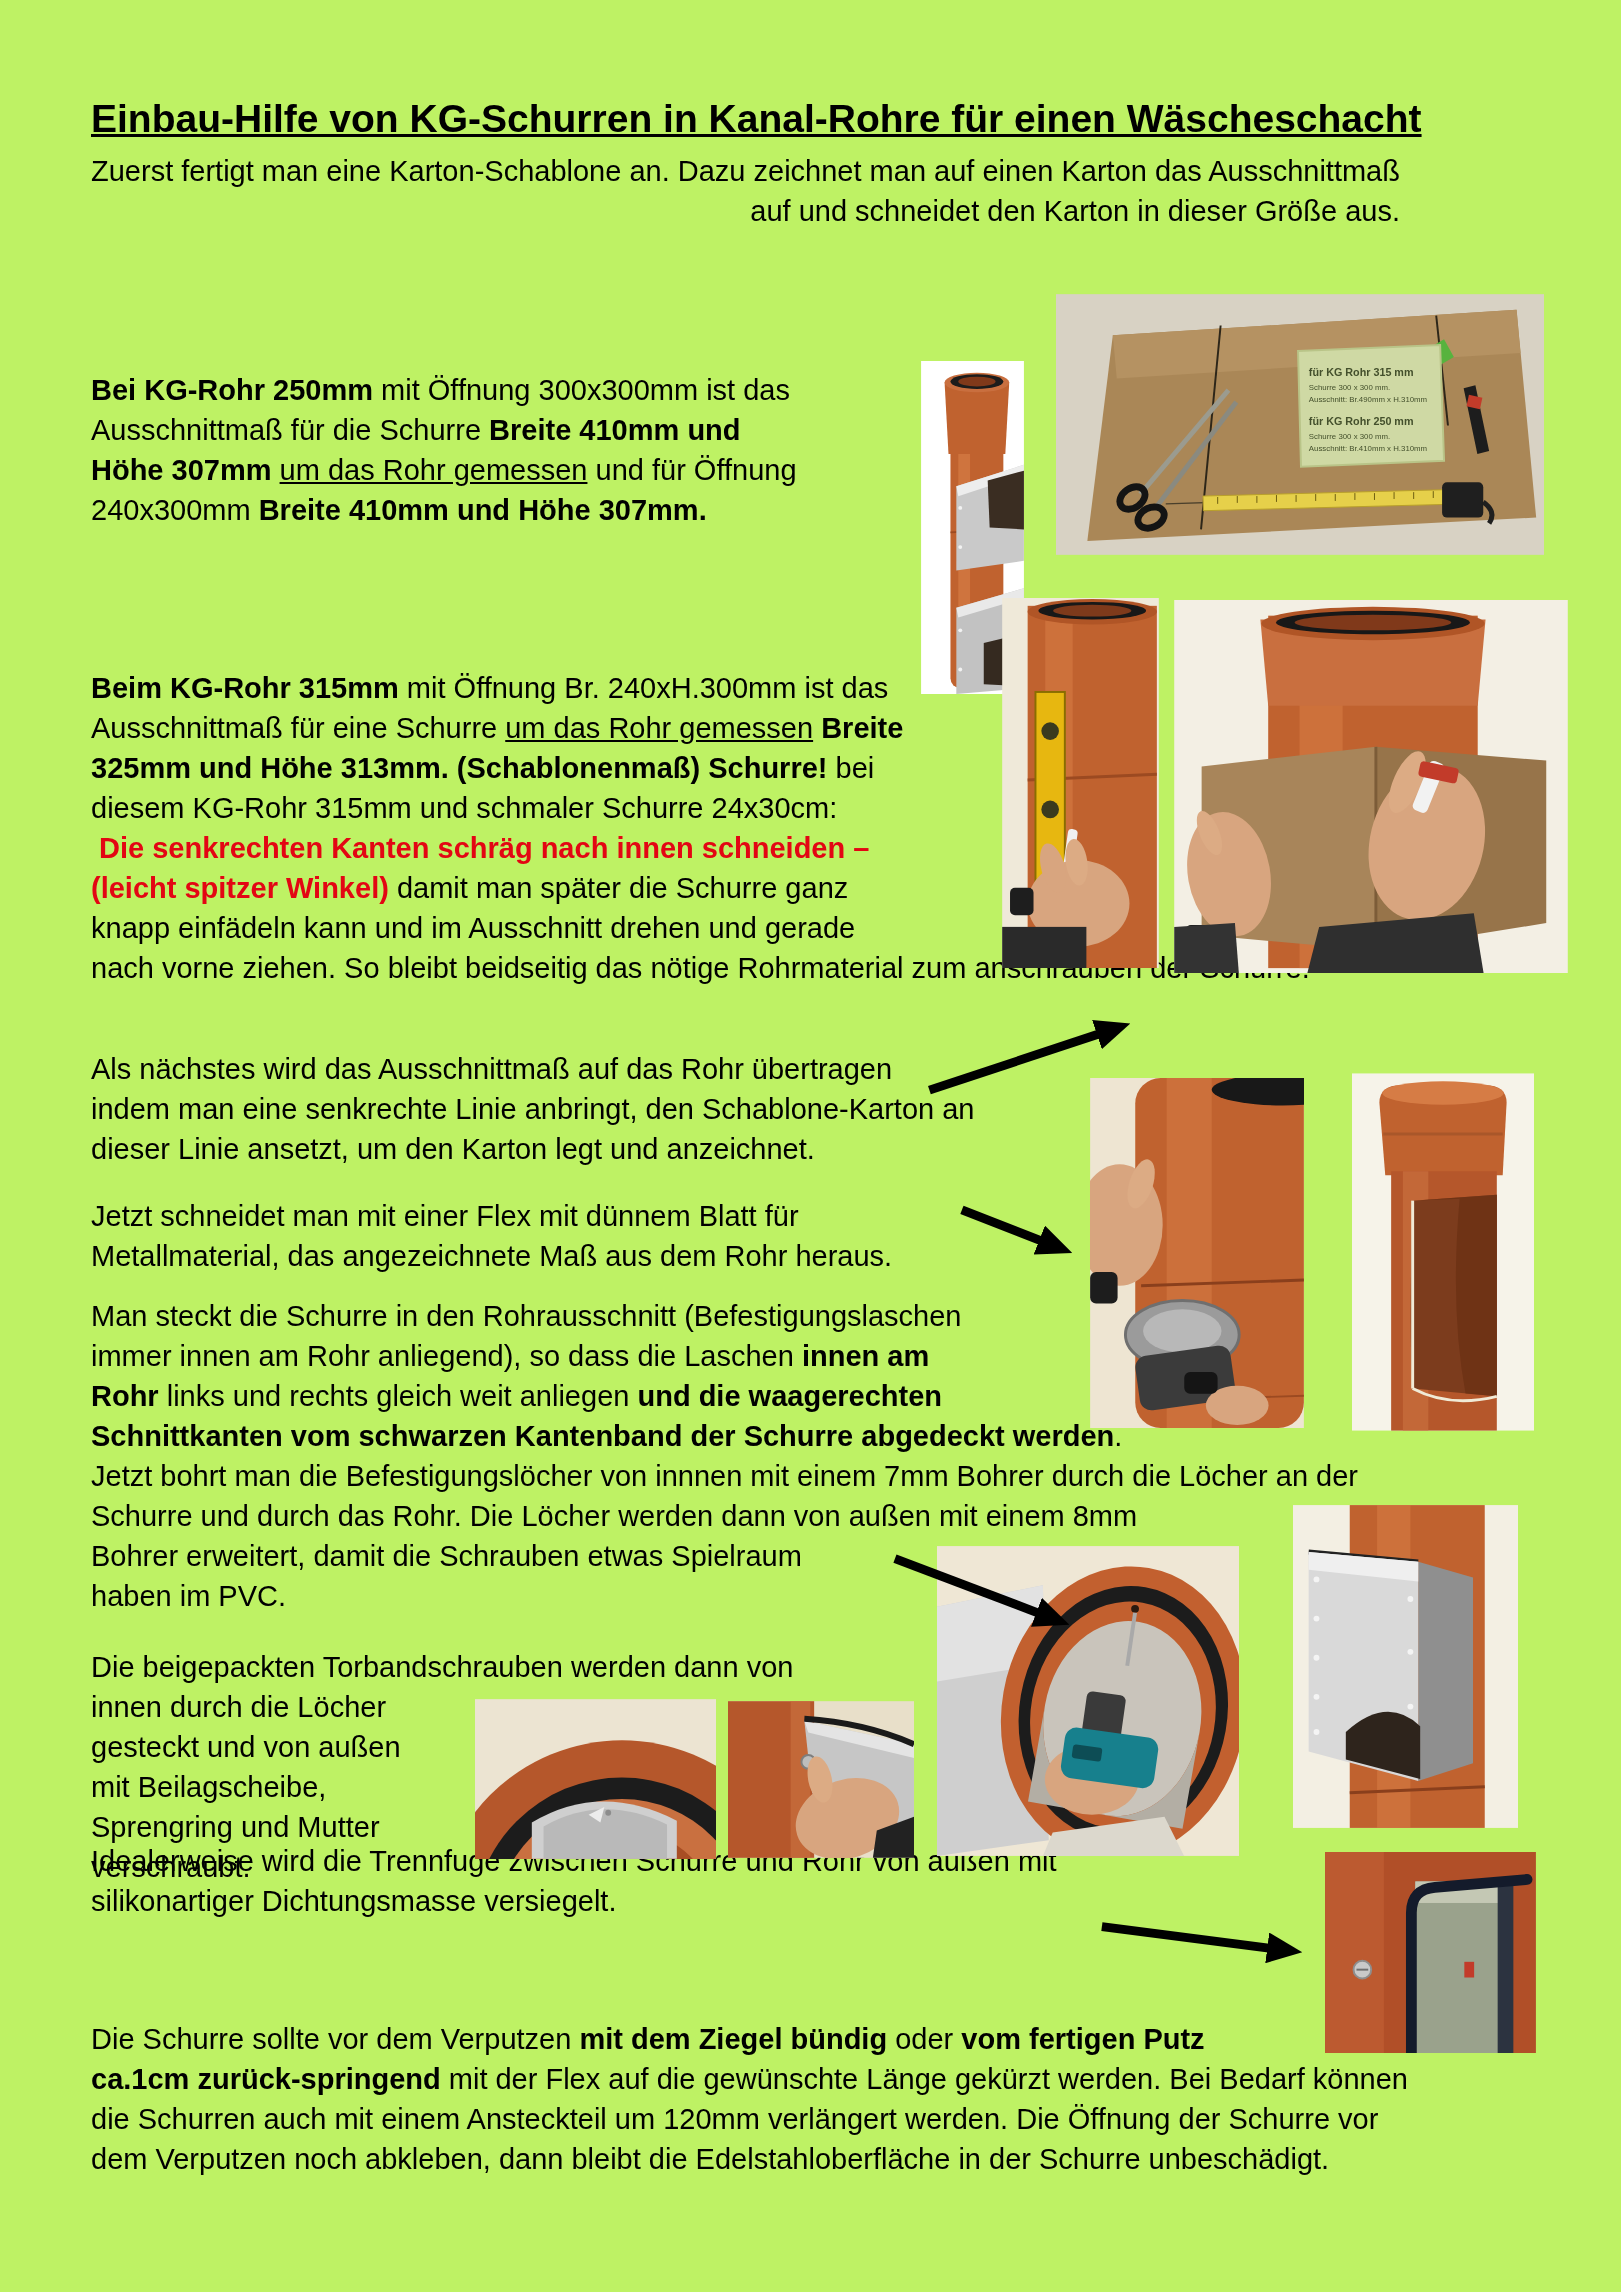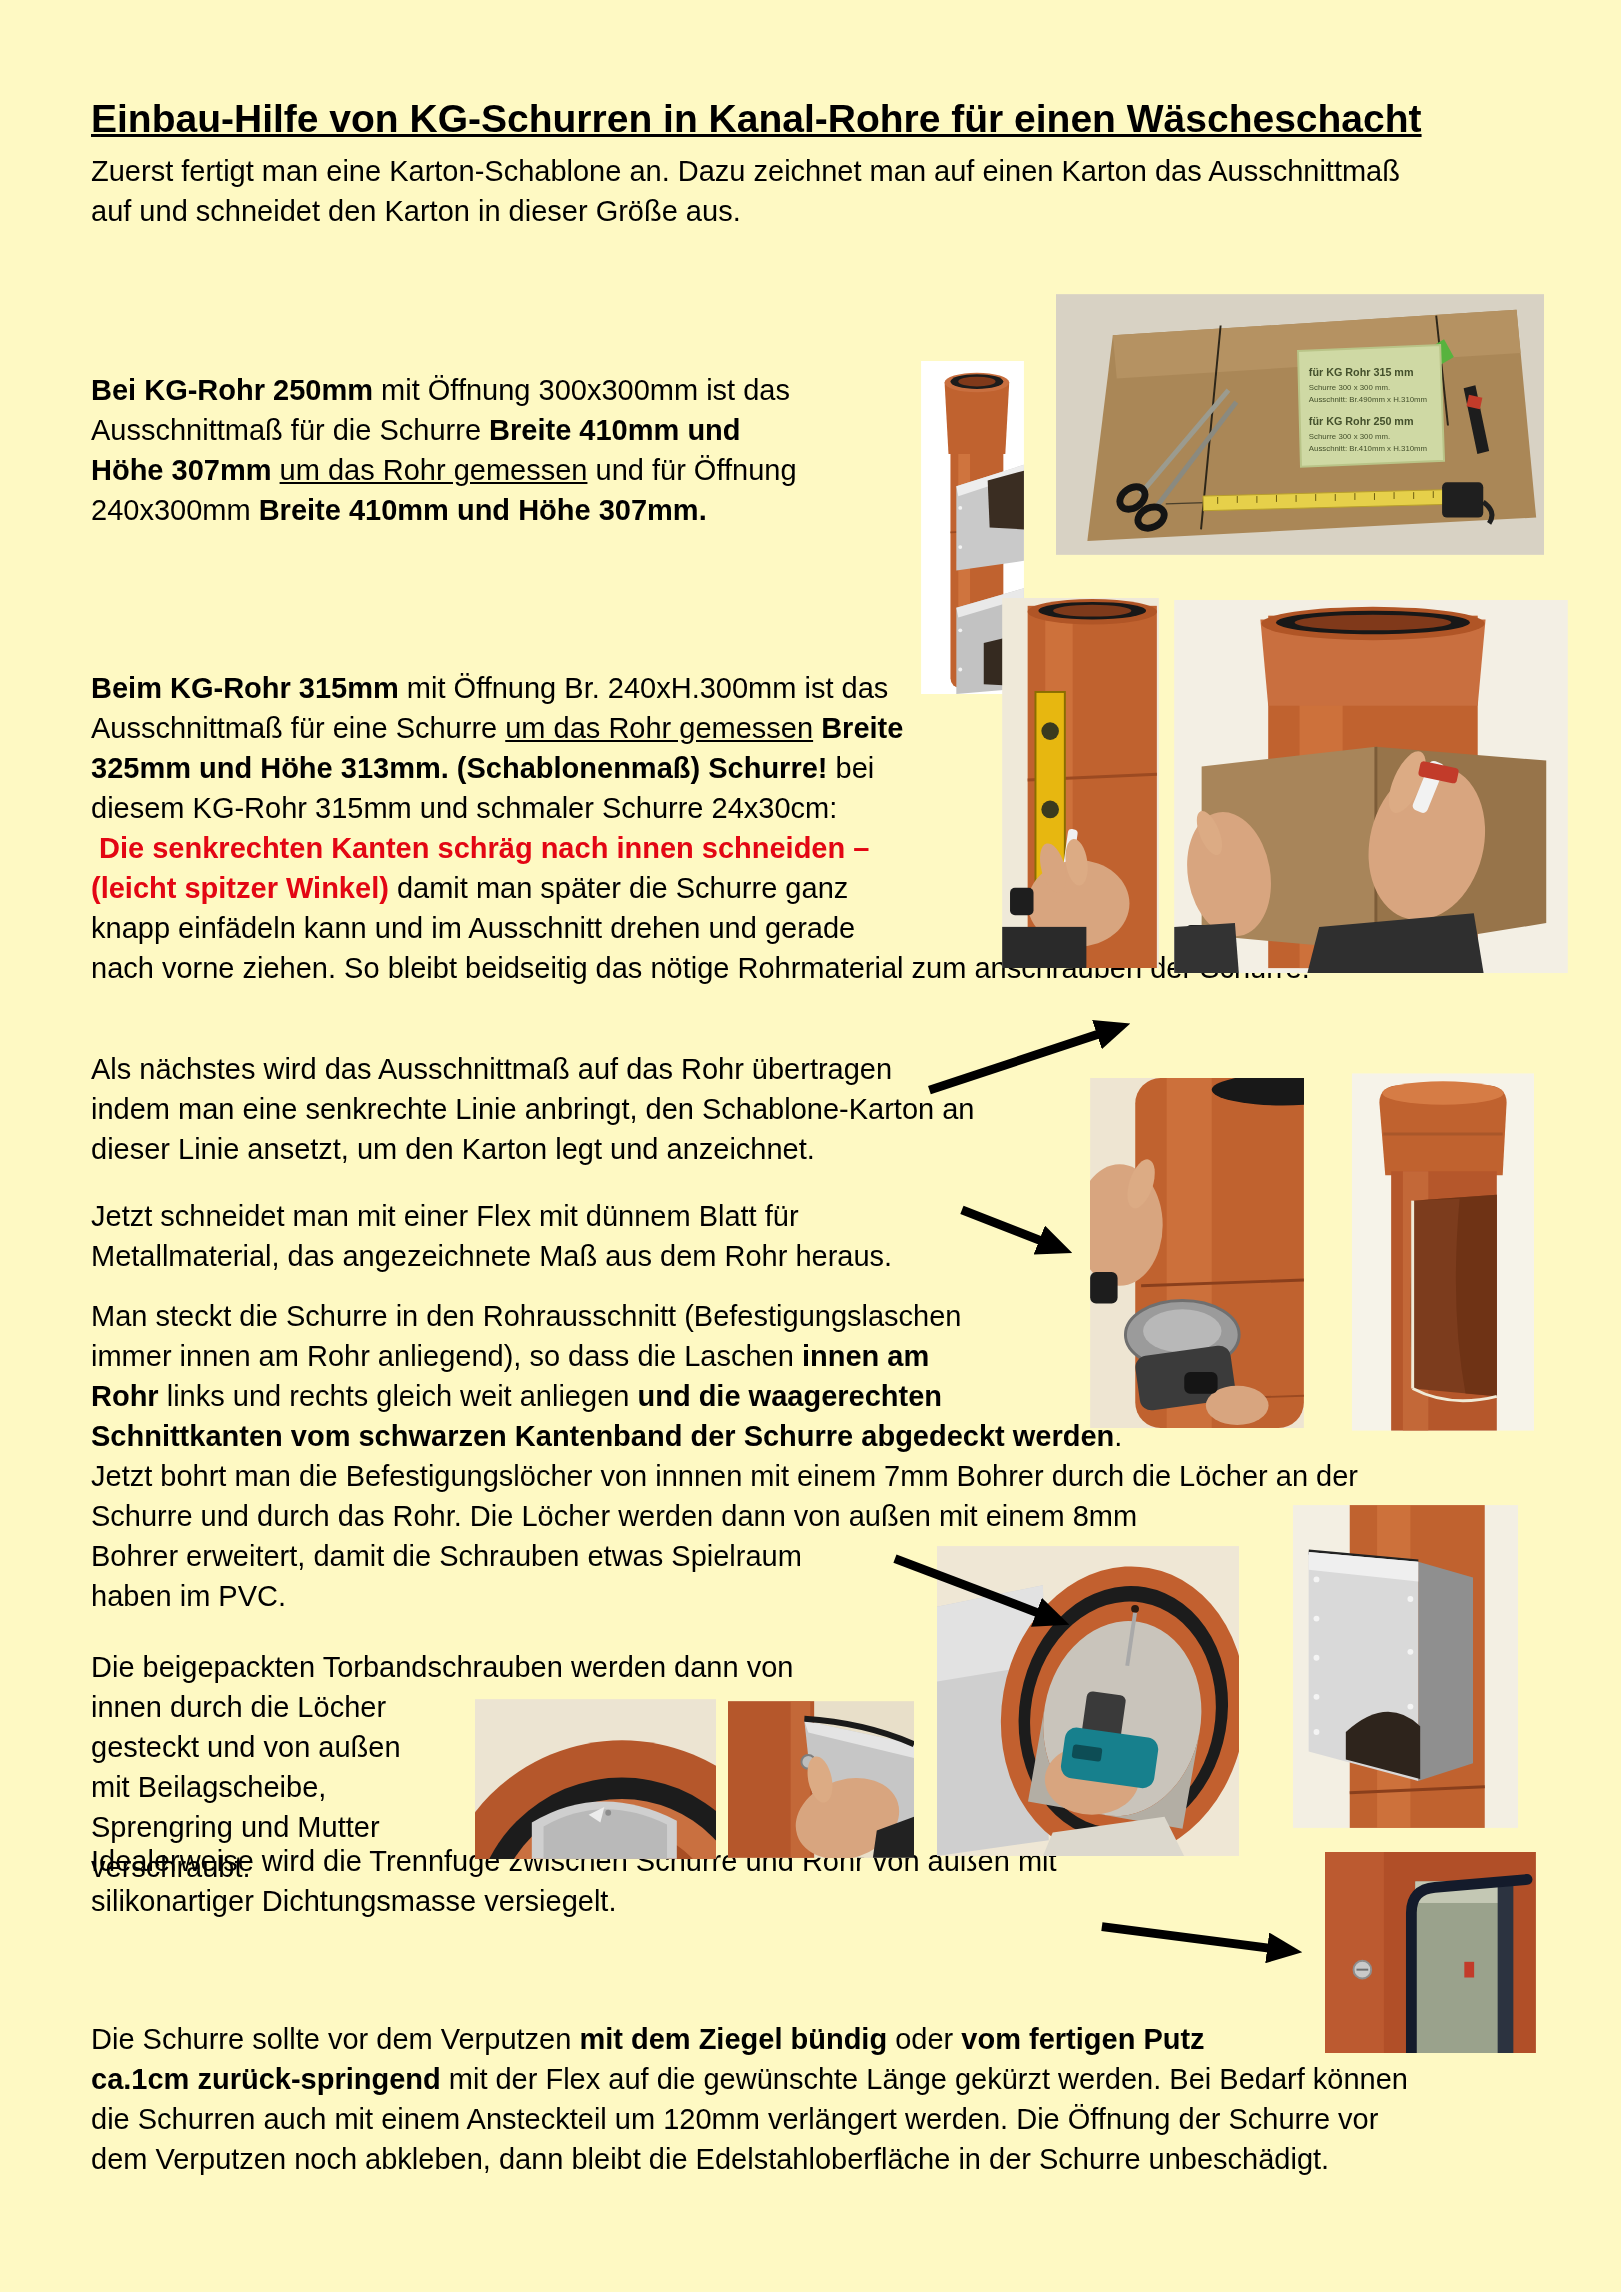--- a/index.html
+++ b/index.html
@@ -1,23 +1,23 @@
 <!DOCTYPE html>
 <html style="--red: #e30613;"><head>
 <meta charset="utf-8">
 <style>
   html,body{margin:0;padding:0;background:#ffffff;}
-  .page{position:relative;width:1621px;height:2293px;background:#fef9c3;overflow:hidden;
+  .page{position:relative;width:1621px;height:2293px;background:#bef264;overflow:hidden;
         font-family:"Liberation Sans", sans-serif;color:#000;}
   .par{position:absolute;font-size:29px;line-height:40px;white-space:pre-line;}
   .b{font-weight:700;}
   .u{text-decoration:underline;}
   .r{color:var(--red,#e30613);}
   #p-title{left:91px;top:69px;font-size:39px;font-weight:700;text-decoration:underline;white-space:nowrap;line-height:47px;}
-  #p-intro{left:91px;top:151px;}
+  #p-intro{left:91px;top:151px;text-align:right;}
   #p-warning{left:91px;top:253px;font-size:34px;line-height:40px;}
   #p-kg250{left:91px;top:370px;}
   #p-kg315a{left:91px;top:555px;}
   #p-kg315b{left:91px;top:668px;}
   #p-transfer{left:91px;top:1049px;}
   #p-flexcut{left:91px;top:1196px;}
   #p-insert{left:91px;top:1296px;}
   #p-screws{left:91px;top:1647px;}
   #p-seal{left:91px;top:1829px;margin-top:12px;}
   #p-finish{left:91px;top:2019px;}

